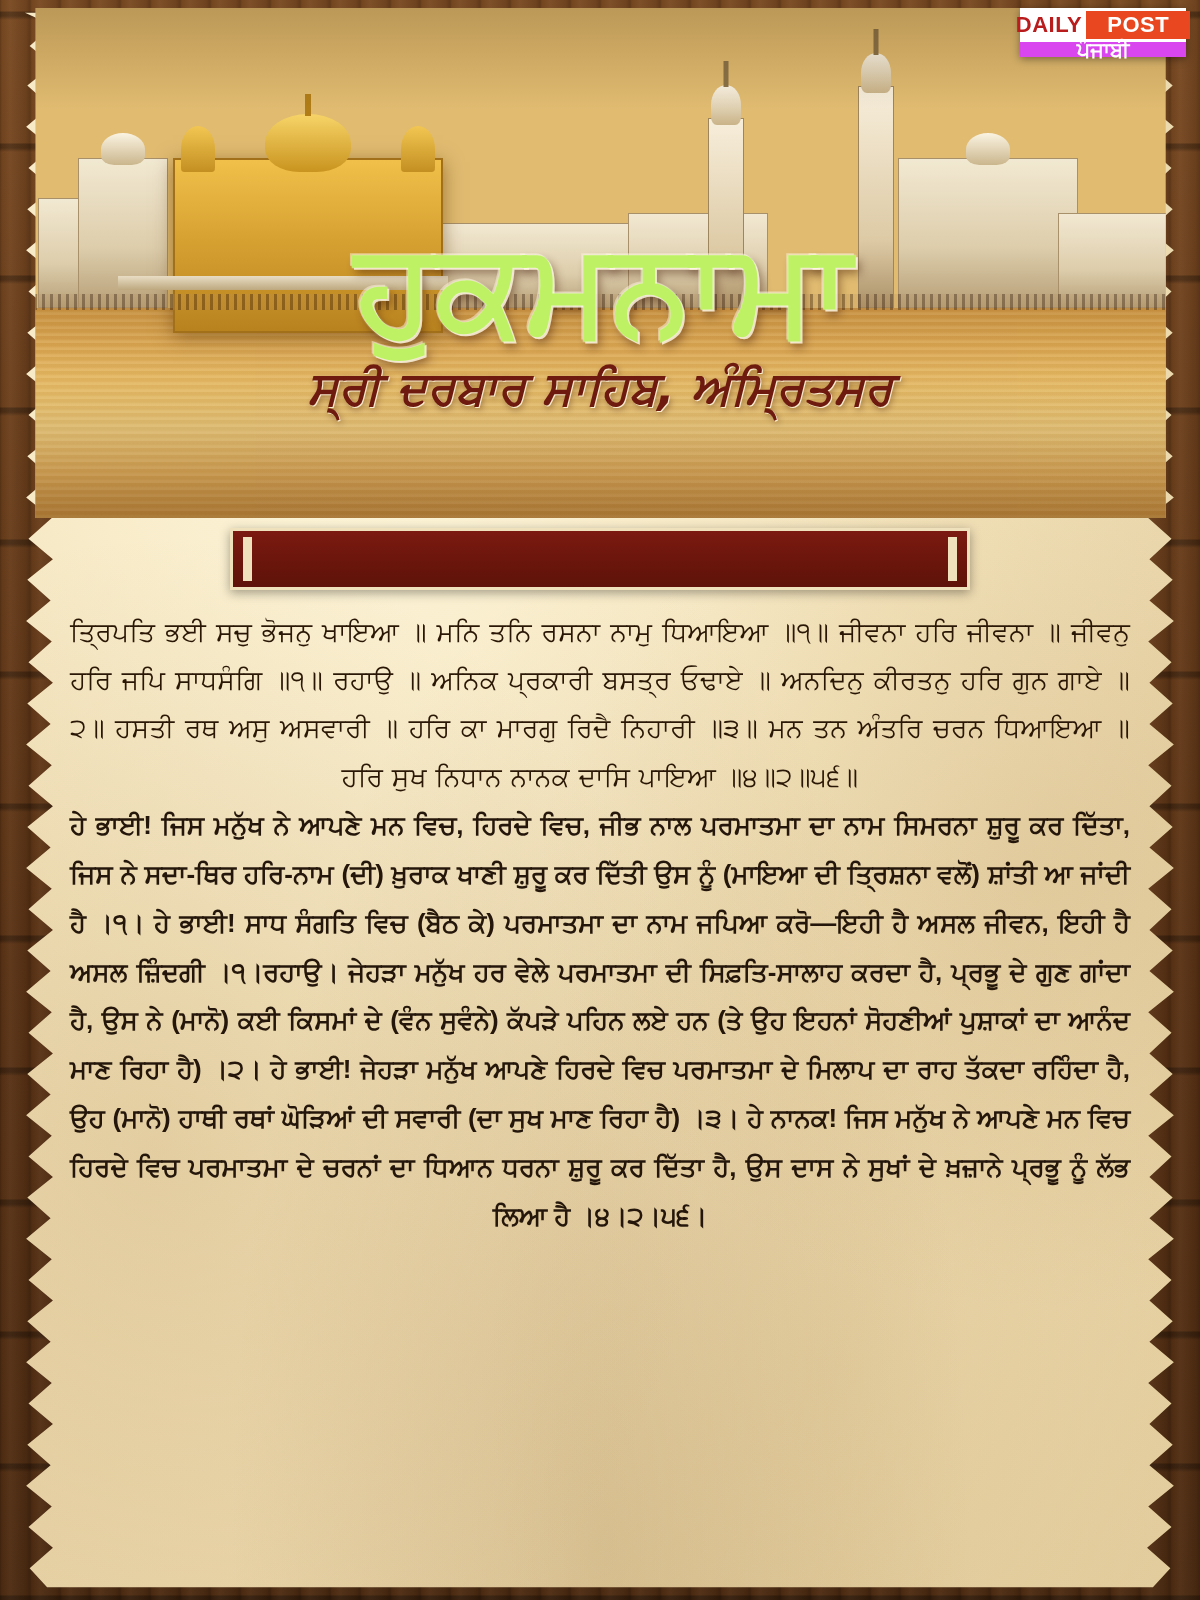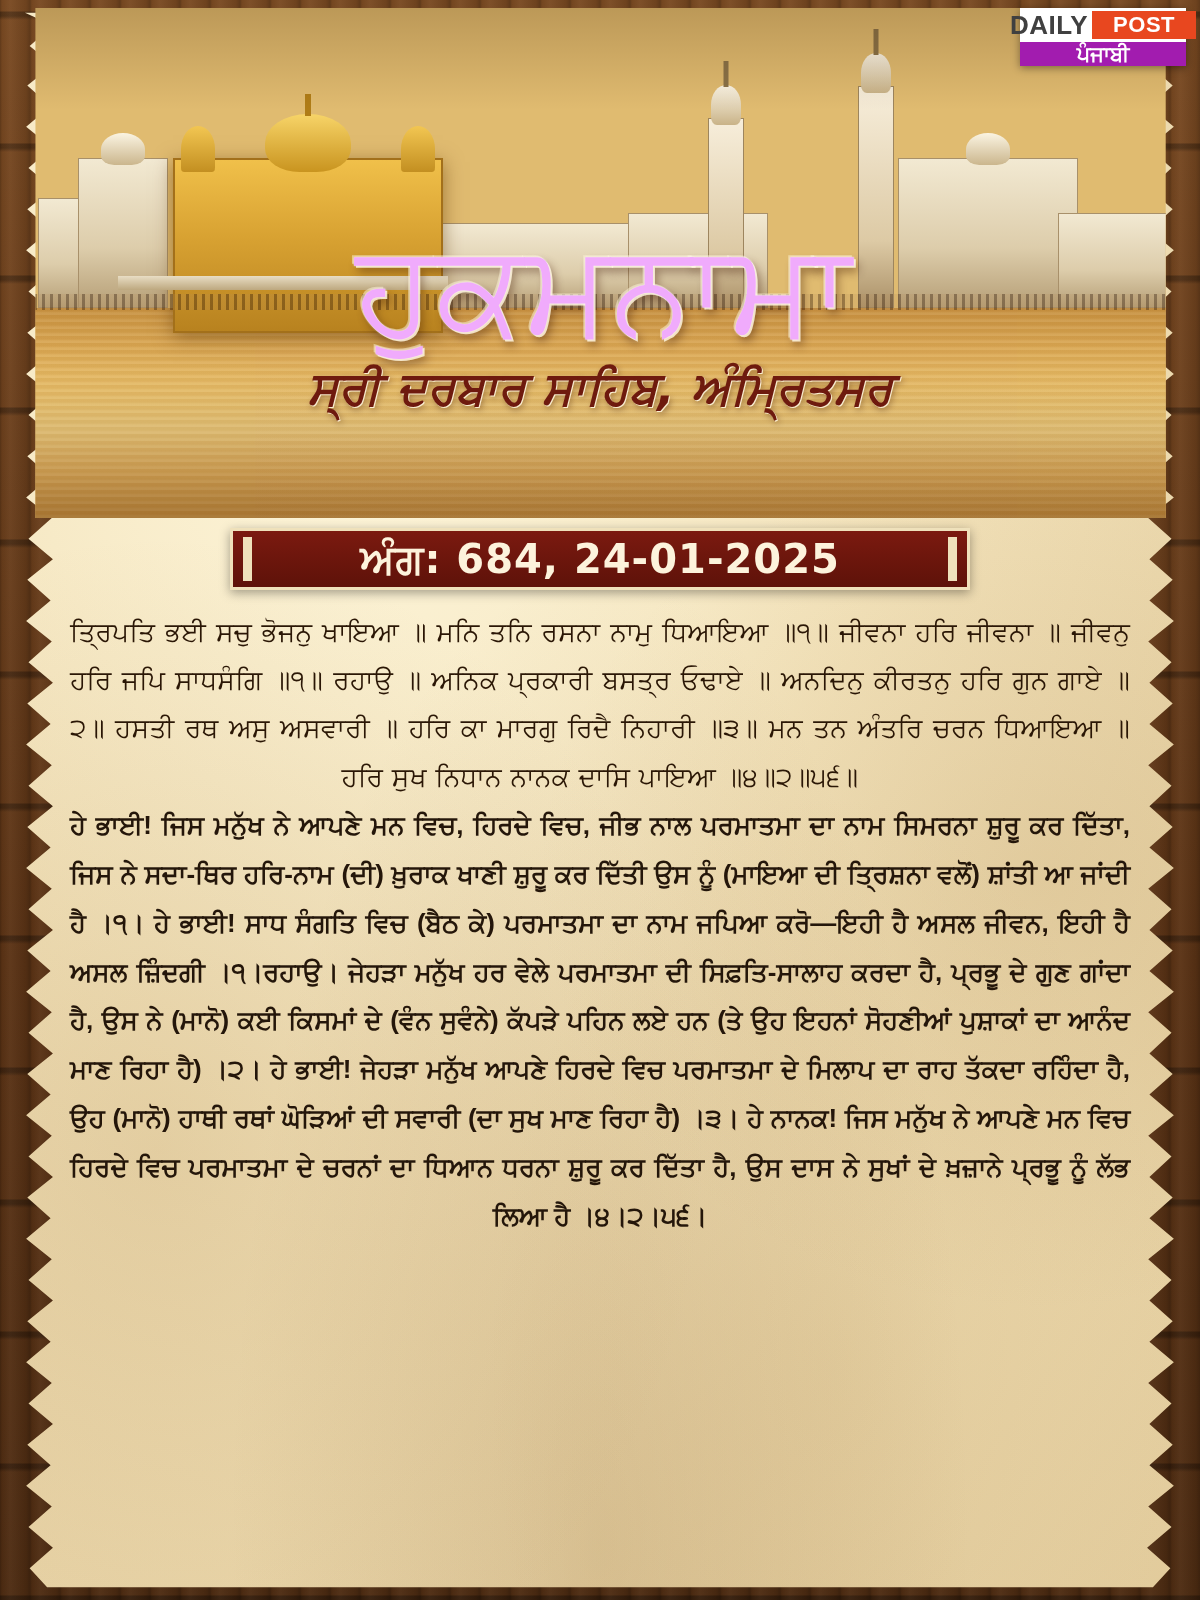--- a/index.html
+++ b/index.html
@@ -215,22 +215,22 @@
   #title-block {
     position: absolute;
     left: 0; right: 0; top: 225px;
     text-align: center;
     z-index: 5;
   }
   #main-title {
     font-family: "DejaVu Sans", sans-serif;
     font-size: 128px;
     line-height: 1.0;
-    font-weight: normal;
-    color: #f0abfc;
+    font-weight: bold;
+    color: #bef264;
     letter-spacing: 2px;
     text-shadow:
       0 0 2px #fff,
       2px 2px 0 rgba(255,245,220,.85),
       -2px -2px 0 rgba(255,245,220,.5),
       4px 6px 10px rgba(60,20,0,.45);
     padding-left: 8px;
   }
   #sub-title {
     margin-top: 8px;
@@ -327,36 +327,36 @@
     display: flex;
     align-items: center;
     justify-content: center;
     height: 34px;
     gap: 4px;
     padding: 0 6px;
   }
   #logo .daily {
     font-family: "Liberation Sans", sans-serif;
     font-weight: bold;
-    font-size: 26px;
-    color: #404040;
+    font-size: 22px;
+    color: #b91c1c;
     letter-spacing: .5px;
   }
   #logo .post {
     font-family: "Liberation Sans", sans-serif;
     font-weight: bold;
     font-size: 22px;
     color: #ffffff;
     background: #e8471f;
     padding: 1px 21px;
     letter-spacing: .5px;
   }
   #logo .row2 {
-    background: #a21caf;
-    height: 24px;
+    background: #d946ef;
+    height: 15px;
     display: flex;
     align-items: center;
     justify-content: center;
     color: #fff;
     font-family: "DejaVu Sans", sans-serif;
     font-weight: bold;
     font-size: 21px;
   }
 </style>
 </head>
@@ -390,21 +390,20 @@
     <div class="vignette"></div>
   </div>
 
   <div id="title-block">
     <div id="main-title">ਹੁਕਮਨਾਮਾ</div>
     <div id="sub-title">ਸ੍ਰੀ ਦਰਬਾਰ ਸਾਹਿਬ, ਅੰਮ੍ਰਿਤਸਰ</div>
   </div>
 
   <div id="ang-banner">
     <span class="cap left"></span>
-    <span id="ang-text">ਅੰਗ: 684, 24-01-2025</span>
     <span class="cap right"></span>
   </div>
 
   <div id="content">
     <div id="gurbani">ਤ੍ਰਿਪਤਿ ਭਈ ਸਚੁ ਭੋਜਨੁ ਖਾਇਆ ॥ ਮਨਿ ਤਨਿ ਰਸਨਾ ਨਾਮੁ ਧਿਆਇਆ ॥੧॥ ਜੀਵਨਾ ਹਰਿ ਜੀਵਨਾ ॥ ਜੀਵਨੁ ਹਰਿ ਜਪਿ ਸਾਧਸੰਗਿ ॥੧॥ ਰਹਾਉ ॥ ਅਨਿਕ ਪ੍ਰਕਾਰੀ ਬਸਤ੍ਰ ਓਢਾਏ ॥ ਅਨਦਿਨੁ ਕੀਰਤਨੁ ਹਰਿ ਗੁਨ ਗਾਏ ॥੨॥ ਹਸਤੀ ਰਥ ਅਸੁ ਅਸਵਾਰੀ ॥ ਹਰਿ ਕਾ ਮਾਰਗੁ ਰਿਦੈ ਨਿਹਾਰੀ ॥੩॥ ਮਨ ਤਨ ਅੰਤਰਿ ਚਰਨ ਧਿਆਇਆ ॥ ਹਰਿ ਸੁਖ ਨਿਧਾਨ ਨਾਨਕ ਦਾਸਿ ਪਾਇਆ ॥੪॥੨॥੫੬॥</div>
     <div id="arth">ਹੇ ਭਾਈ! ਜਿਸ ਮਨੁੱਖ ਨੇ ਆਪਣੇ ਮਨ ਵਿਚ, ਹਿਰਦੇ ਵਿਚ, ਜੀਭ ਨਾਲ ਪਰਮਾਤਮਾ ਦਾ ਨਾਮ ਸਿਮਰਨਾ ਸ਼ੁਰੂ ਕਰ ਦਿੱਤਾ, ਜਿਸ ਨੇ ਸਦਾ-ਥਿਰ ਹਰਿ-ਨਾਮ (ਦੀ) ਖ਼ੁਰਾਕ ਖਾਣੀ ਸ਼ੁਰੂ ਕਰ ਦਿੱਤੀ ਉਸ ਨੂੰ (ਮਾਇਆ ਦੀ ਤ੍ਰਿਸ਼ਨਾ ਵਲੋਂ) ਸ਼ਾਂਤੀ ਆ ਜਾਂਦੀ ਹੈ ।੧। ਹੇ ਭਾਈ! ਸਾਧ ਸੰਗਤਿ ਵਿਚ (ਬੈਠ ਕੇ) ਪਰਮਾਤਮਾ ਦਾ ਨਾਮ ਜਪਿਆ ਕਰੋ—ਇਹੀ ਹੈ ਅਸਲ ਜੀਵਨ, ਇਹੀ ਹੈ ਅਸਲ ਜ਼ਿੰਦਗੀ ।੧।ਰਹਾਉ। ਜੇਹੜਾ ਮਨੁੱਖ ਹਰ ਵੇਲੇ ਪਰਮਾਤਮਾ ਦੀ ਸਿਫ਼ਤਿ-ਸਾਲਾਹ ਕਰਦਾ ਹੈ, ਪ੍ਰਭੂ ਦੇ ਗੁਣ ਗਾਂਦਾ ਹੈ, ਉਸ ਨੇ (ਮਾਨੋ) ਕਈ ਕਿਸਮਾਂ ਦੇ (ਵੰਨ ਸੁਵੰਨੇ) ਕੱਪੜੇ ਪਹਿਨ ਲਏ ਹਨ (ਤੇ ਉਹ ਇਹਨਾਂ ਸੋਹਣੀਆਂ ਪੁਸ਼ਾਕਾਂ ਦਾ ਆਨੰਦ ਮਾਣ ਰਿਹਾ ਹੈ) ।੨। ਹੇ ਭਾਈ! ਜੇਹੜਾ ਮਨੁੱਖ ਆਪਣੇ ਹਿਰਦੇ ਵਿਚ ਪਰਮਾਤਮਾ ਦੇ ਮਿਲਾਪ ਦਾ ਰਾਹ ਤੱਕਦਾ ਰਹਿੰਦਾ ਹੈ, ਉਹ (ਮਾਨੋ) ਹਾਥੀ ਰਥਾਂ ਘੋੜਿਆਂ ਦੀ ਸਵਾਰੀ (ਦਾ ਸੁਖ ਮਾਣ ਰਿਹਾ ਹੈ) ।੩। ਹੇ ਨਾਨਕ! ਜਿਸ ਮਨੁੱਖ ਨੇ ਆਪਣੇ ਮਨ ਵਿਚ ਹਿਰਦੇ ਵਿਚ ਪਰਮਾਤਮਾ ਦੇ ਚਰਨਾਂ ਦਾ ਧਿਆਨ ਧਰਨਾ ਸ਼ੁਰੂ ਕਰ ਦਿੱਤਾ ਹੈ, ਉਸ ਦਾਸ ਨੇ ਸੁਖਾਂ ਦੇ ਖ਼ਜ਼ਾਨੇ ਪ੍ਰਭੂ ਨੂੰ ਲੱਭ ਲਿਆ ਹੈ ।੪।੨।੫੬।</div>
   </div>
 
   <div id="logo">
     <div class="row1">

